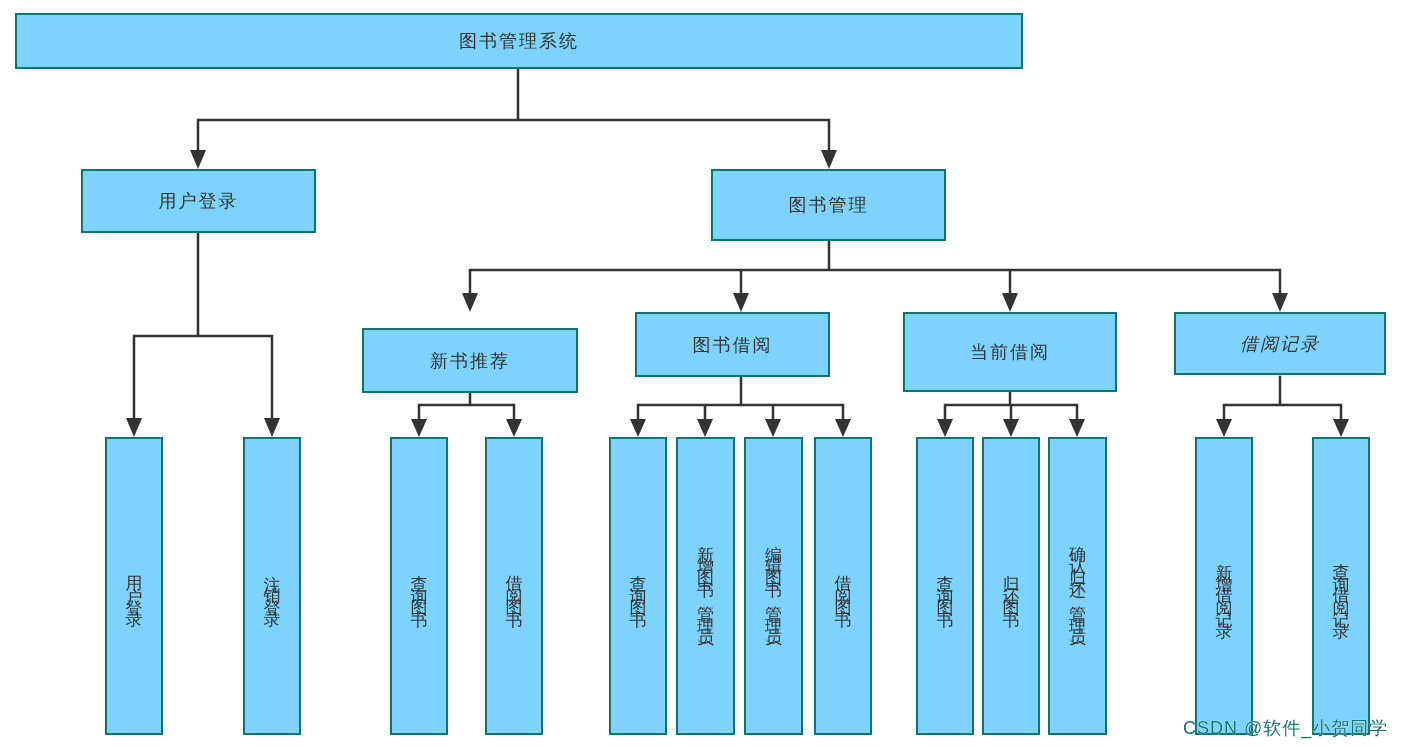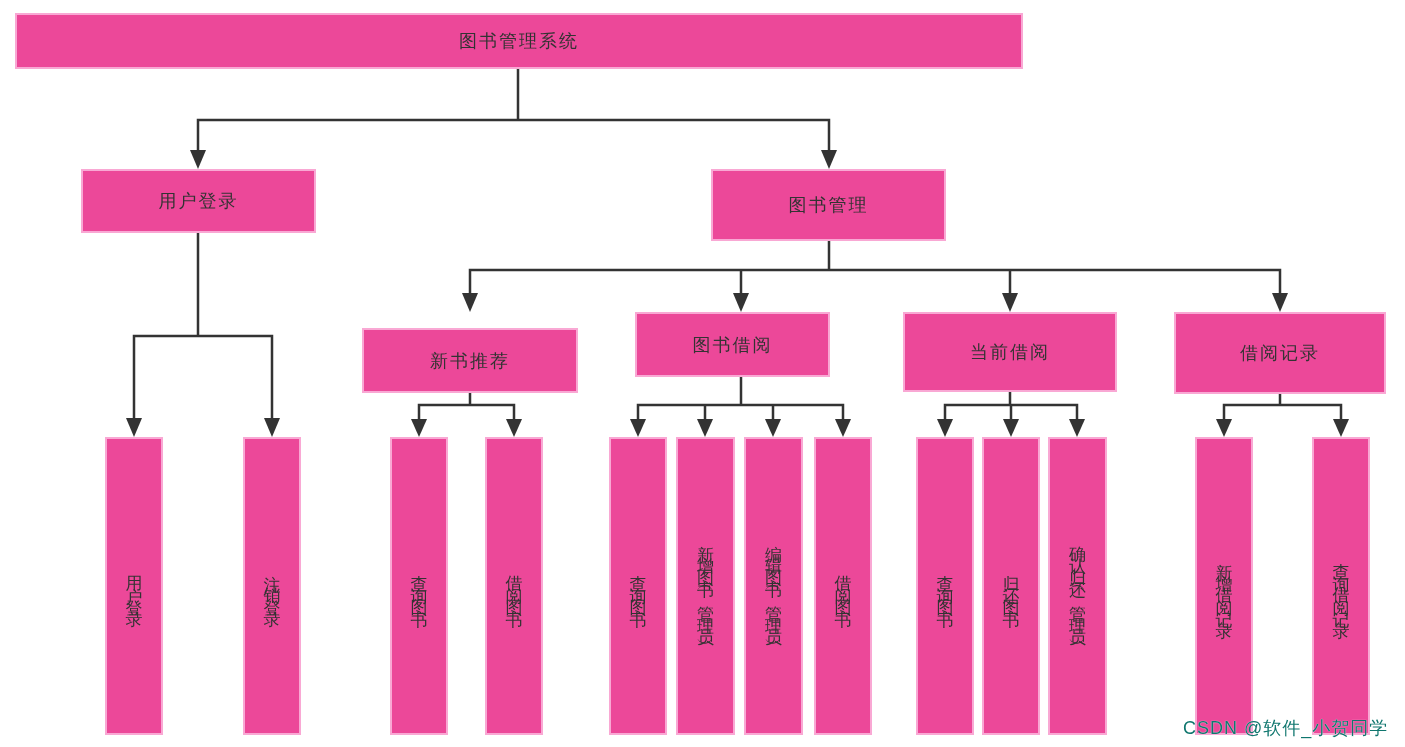--- a/index.html
+++ b/index.html
@@ -18,22 +18,22 @@
   .wires {
     position: absolute;
     left: 0;
     top: 0;
     width: 1405px;
     height: 747px;
   }
   .node {
     position: absolute;
     box-sizing: border-box;
-    border: 2px solid #f9a8d4;
-    background: #ec4899;
+    border: 2px solid #0f766e;
+    background: #7dd3fc;
     color: #333333;
     display: flex;
     align-items: center;
     justify-content: center;
     font-size: 18px;
     letter-spacing: 2px;
     line-height: 1;
   }
   .node.leaf {
     font-size: 17px;
@@ -120,21 +120,21 @@
 
   <div class="node" style="left:362px; top:312px; width:216px; height:65px;margin-top:16px;">
     <span>新书推荐</span>
   </div>
   <div class="node" style="left:635px; top:312px; width:195px; height:65px;">
     <span>图书借阅</span>
   </div>
   <div class="node" style="left:903px; top:312px; width:214px; height:80px;">
     <span>当前借阅</span>
   </div>
-  <div class="node" style="left:1174px; top:312px; width:212px; height:82px;">
+  <div class="node" style="left:1174px; top:312px; width:212px; height:63px;font-style:italic;">
     <span>借阅记录</span>
   </div>
 
   <div class="node leaf" style="left:105px; top:437px; width:58px; height:298px;">
     <span class="vtext">用户登录</span>
   </div>
   <div class="node leaf" style="left:243px; top:437px; width:58px; height:298px;">
     <span class="vtext">注销登录</span>
   </div>
 

